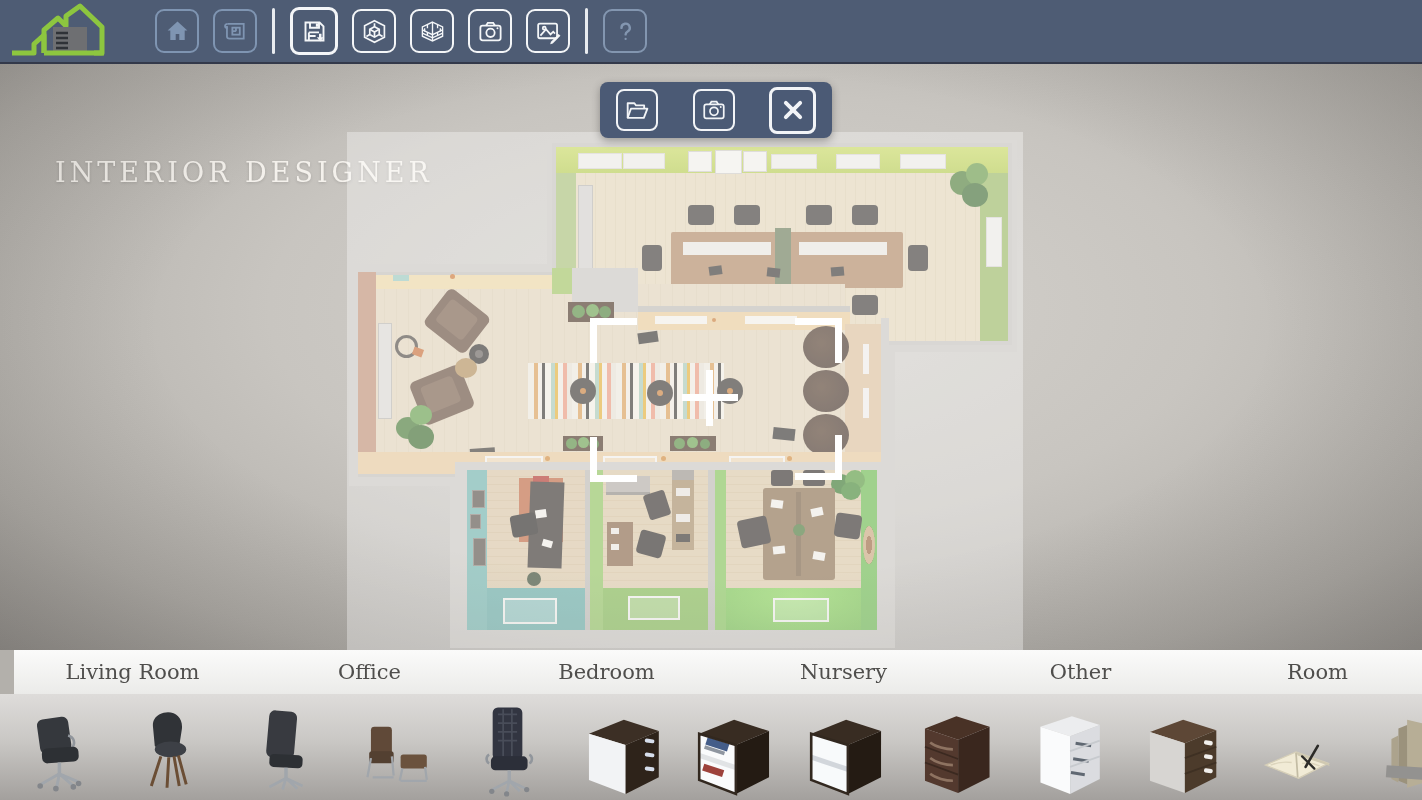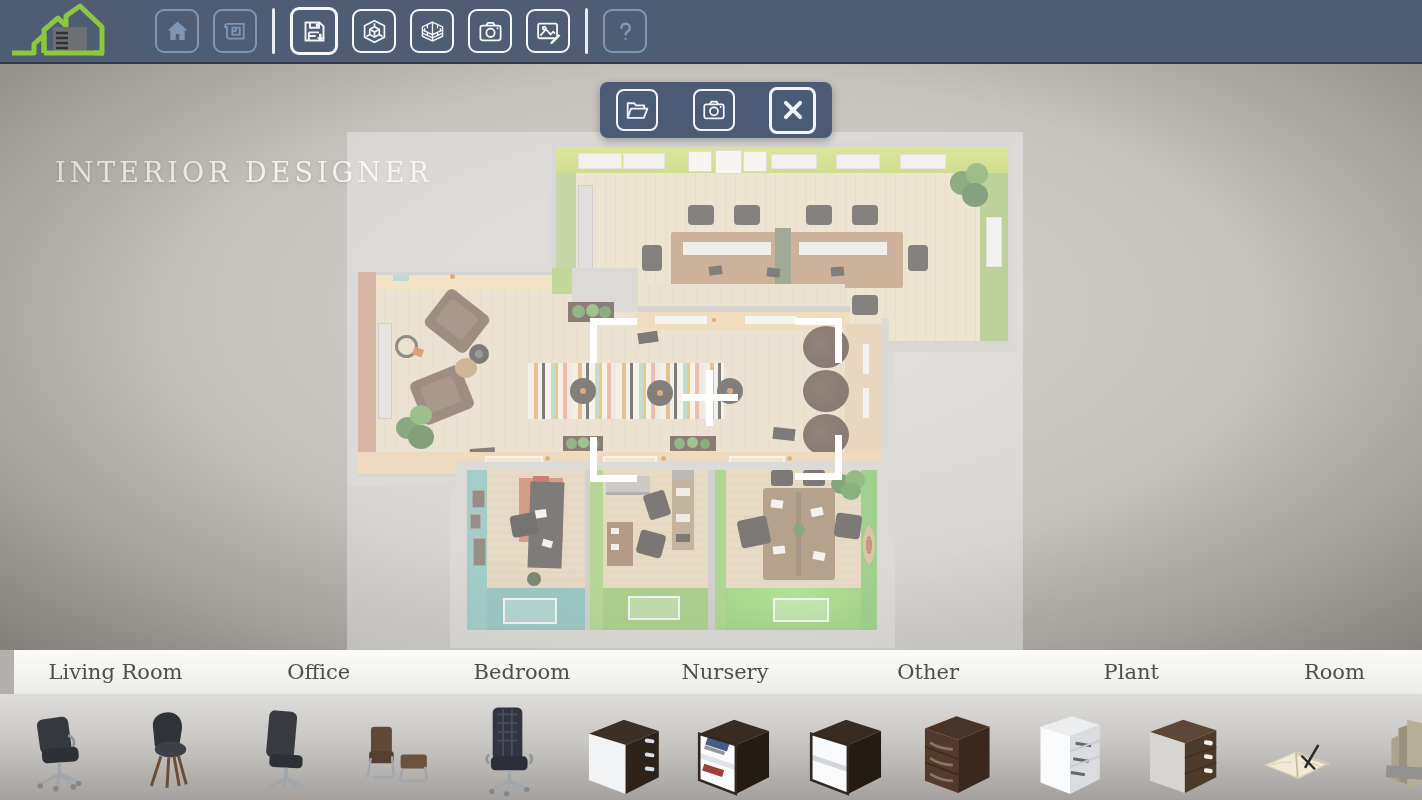--- a/index.html
+++ b/index.html
@@ -381,21 +381,20 @@
       </div>
     </div>
 </div>
 
 <div id="cats" class="a">
     <div class="cat">Living Room</div>
     <div class="cat">Office</div>
     <div class="cat">Bedroom</div>
     <div class="cat">Nursery</div>
     <div class="cat">Other</div>
-    <div class="cat">Plant</div>
     <div class="cat">Room</div>
   </div>
 
 <div id="strip" class="a">
     <div class="fitem">
       <svg viewBox="0 0 110 110">
         <rect x="28" y="16" width="36" height="40" rx="7" fill="#33363c" transform="rotate(-8 46 36)"></rect>
         <path d="M62 36c7 2 9 9 4 15" stroke="#8b9097" stroke-width="3" fill="none"></path>
         <rect x="32" y="50" width="42" height="17" rx="6" fill="#2b2e33" transform="rotate(-4 53 58)"></rect>
         <path d="M52 67v13" stroke="#9aa0a6" stroke-width="4"></path>

